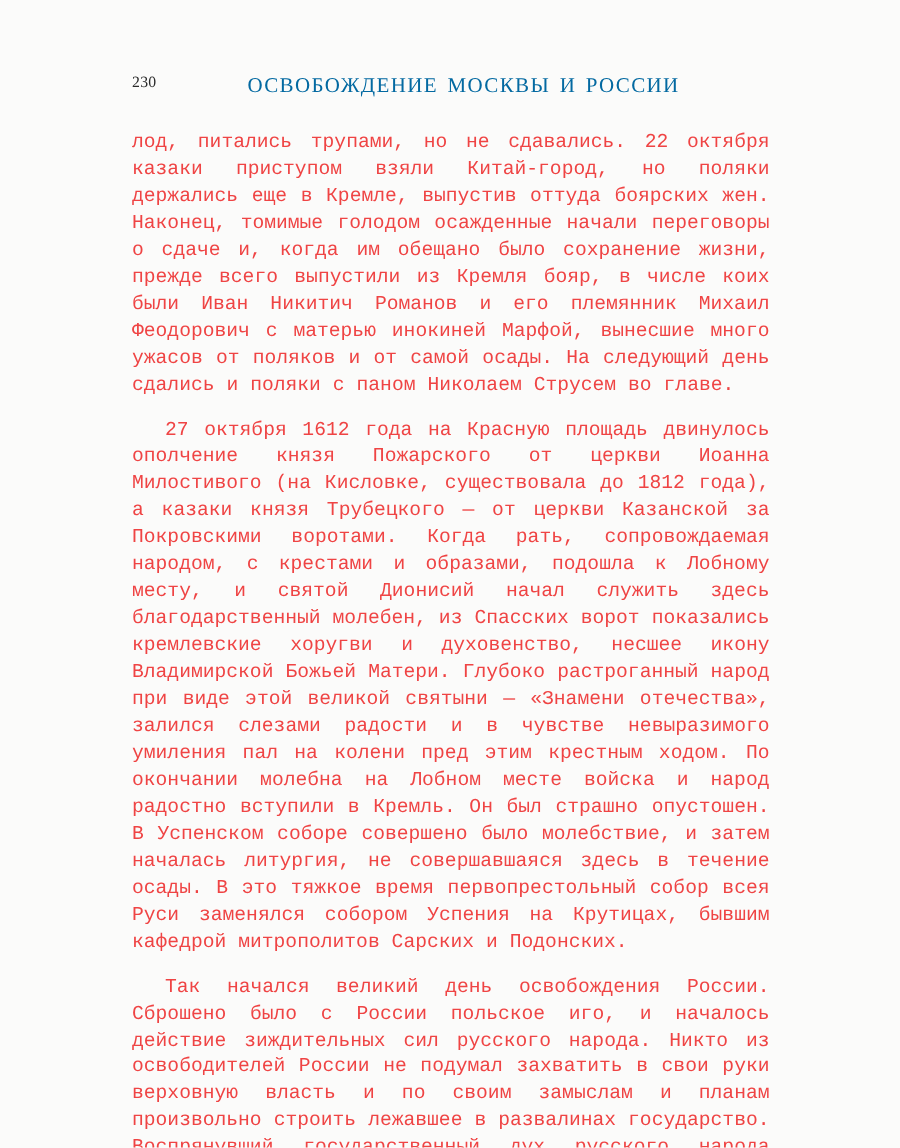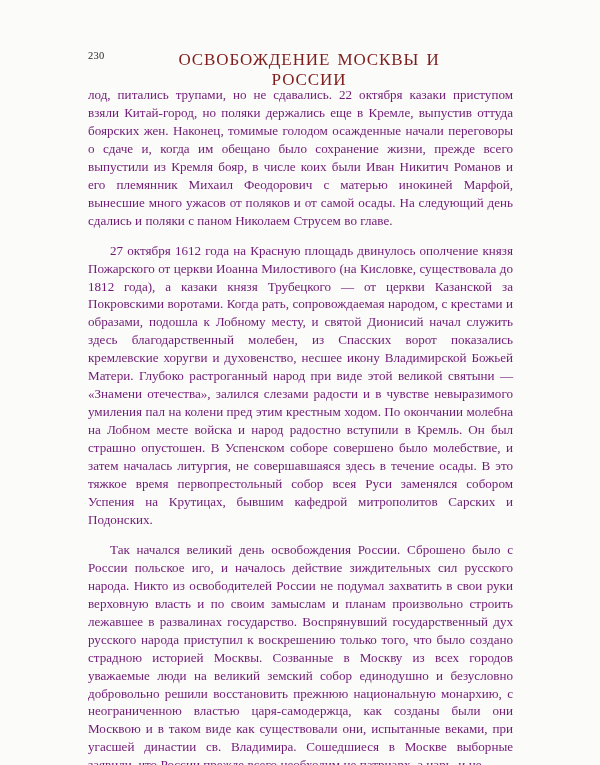--- a/index.html
+++ b/index.html
@@ -38,44 +38,45 @@
   .folio {
     font-size: 10.5px;
     letter-spacing: 0.2px;
     color: #2a2a2a;
     width: 56px;
     flex: none;
   }
   .head-title {
     flex: 1;
     text-align: center;
-    font-size: 17px;
+    font-size: 14px;
     letter-spacing: 0.9px;
-    color: #7f1d1d;
+    color: #0369a1;
     word-spacing: 2px;
     padding-right: 38px;
   }
 
   
   .textblock {
     position: absolute;
     left: 88px;
     top: 86px;
     width: 425px;
   }
   .para {
     margin: 0;
     font-size: 13.1px;
     line-height: 17.95px;
     text-align: justify;
     text-justify: inter-word;
     text-indent: 22px;
-    color: #701a75;
+    color: #ef4444;
     hyphens: manual;
     word-spacing: 0.1px;
+    font-family: Liberation Mono, monospace;
   }
   .para.first-continued {
     text-indent: 0;
   }
   .para + .para {
     margin-top: 12px;
   }
 </style>
 </head>
 <body>

